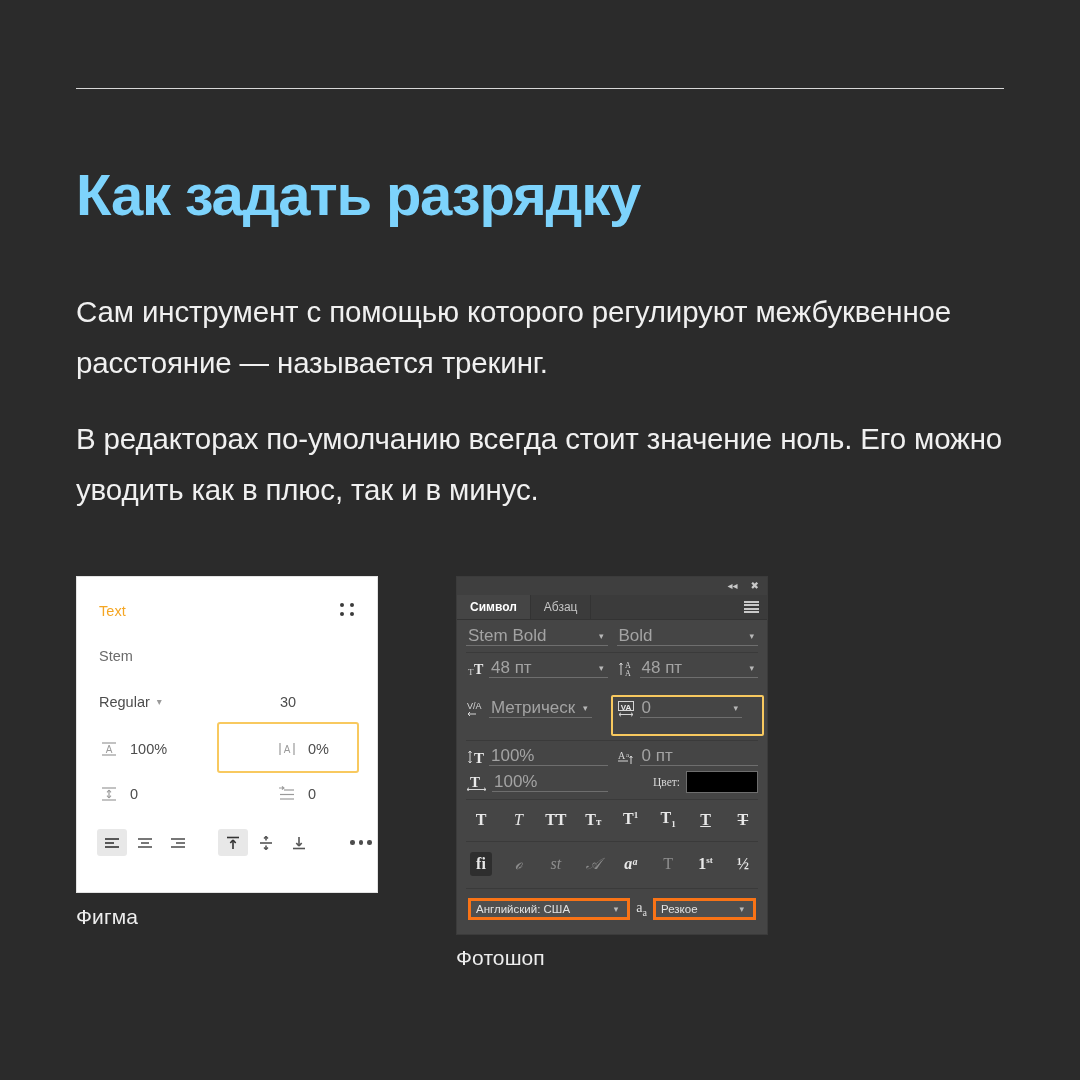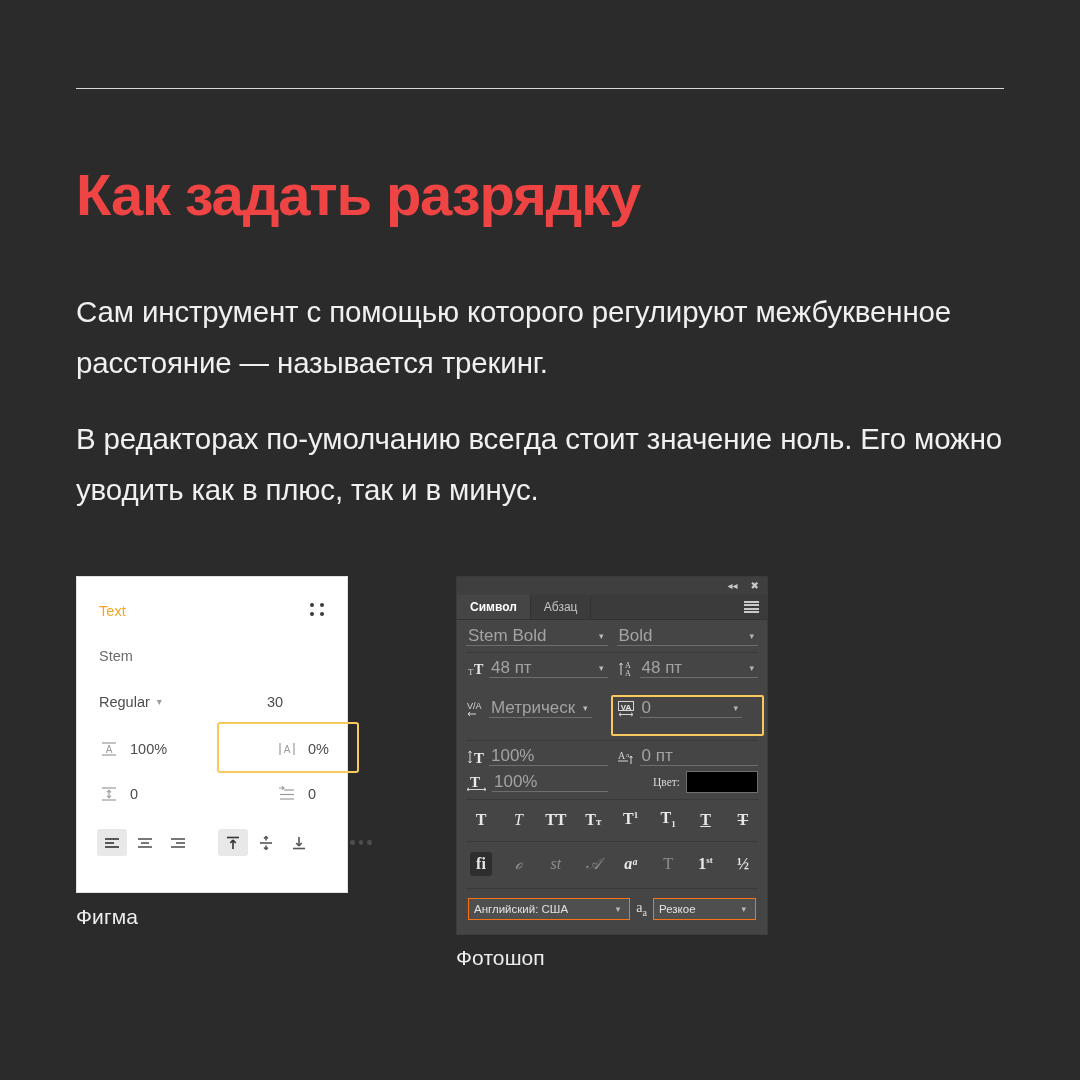--- a/index.html
+++ b/index.html
@@ -21,49 +21,49 @@
     color:#f2f2f2; font-size:15.5px; letter-spacing:.2px; white-space:nowrap;
   }
   .hdr-rule {
     position:absolute; left:76px; top:88px; width:928px; height:1px;
     background:#d8d8d8;
   }
 
   
   .title {
     position:absolute; left:76px; top:164px; width:900px;
-    color:#ef4444; font-size:58px; font-weight:bold;
+    color:#7dd3fc; font-size:58px; font-weight:bold;
     letter-spacing:-1.2px; line-height:1.08; white-space:nowrap;
   }
   .para {
     position:absolute; left:76px; width:930px;
     color:#f0f0f0; font-size:29.5px; line-height:1.72;
     letter-spacing:-0.15px;
   }
   .para-1 { top:287px; }
   .para-2 { top:414px; }
 
   
   .figma {
     position:absolute; left:76px; top:576px;
-    width:272px; height:317px;
+    width:302px; height:317px;
     background:#ffffff; border:1px solid #e2e2e2;
   }
   .fg-row { position:absolute; display:flex; align-items:center; }
   .fg-text {
     left:22px; top:26px; color:#f5a623;
     font-size:14.5px; letter-spacing:.1px;
   }
   .fg-dots { position:absolute; right:22px; top:26px;
     display:grid; grid-template-columns:5px 5px; grid-gap:5px; }
   .fg-dots i { width:4px; height:4px; background:#3c3c3c; border-radius:50%; display:block; }
   .fg-stem { left:22px; top:71px; color:#6b6b6b; font-size:14.5px; }
   .fg-reg  { left:22px; top:117px; color:#4d4d4d; font-size:14.5px; }
   .fg-chev { margin-left:7px; color:#9a9a9a; font-size:10px; line-height:1; }
-  .fg-size { left:190px; top:117px; color:#4d4d4d; font-size:14.5px; }
+  .fg-size { left:203px; top:117px; color:#4d4d4d; font-size:14.5px; }
 
   .fg-lh   { left:22px; top:162px; }
   .fg-ls   { left:200px; top:162px; }
   .fg-par  { left:22px; top:207px; }
   .fg-ind  { left:200px; top:207px; }
   .fg-val  { margin-left:11px; color:#4d4d4d; font-size:14.5px; }
 
   .ic { width:20px; height:20px; display:block; flex:0 0 20px; }
   .ic svg { display:block; }
 
@@ -148,21 +148,21 @@
     min-width:22px; text-align:center;
   }
   .ps-g.dim { color:#8d8d8d; font-weight:normal; }
   .ps-g.box { background:#2e2e2e; border-radius:3px; padding:4px 6px; }
   .ps-g sup, .ps-g sub { font-size:9px; }
   .ps-g .ul { text-decoration:underline; }
   .ps-g .st { text-decoration:line-through; }
 
   .ps-bottom { display:flex; align-items:center; gap:6px; padding:3px 2px 0 2px; }
   .ps-sel {
-    background:#4f4f4f; border:1px solid #f97316; height:22px;
+    background:#4f4f4f; border:3px solid #f97316; height:22px;
     display:flex; align-items:center; padding:0 5px; color:#e2e2e2; font-size:11.5px;
     white-space:nowrap;
   }
   .ps-sel .cv { flex:1; }
   .ps-aa { font-family:"Liberation Serif", serif; color:#e0e0e0; font-size:14px; }
 </style>
 </head>
 <body>
 
 <div class="slide">

